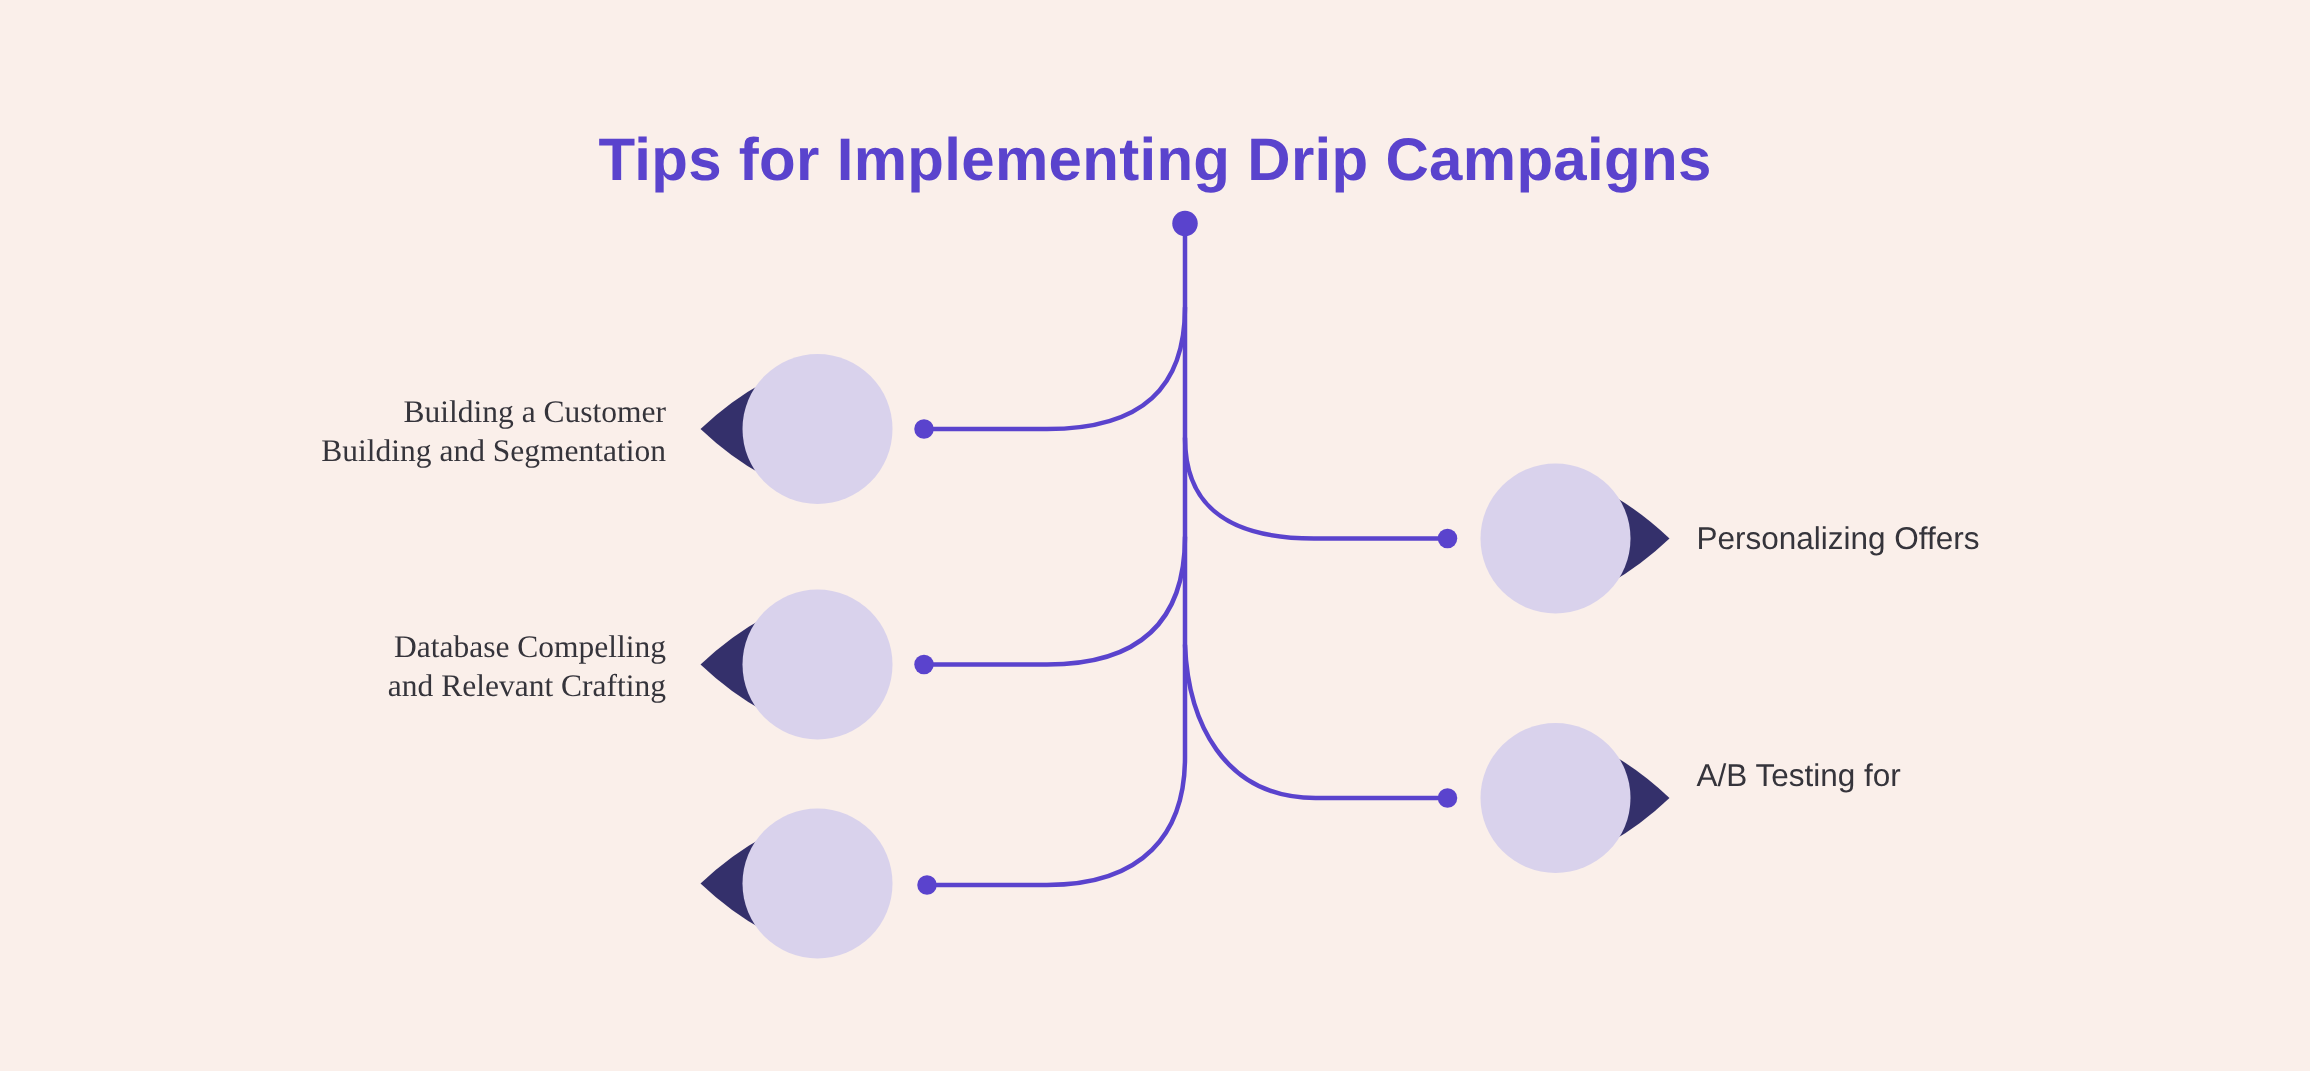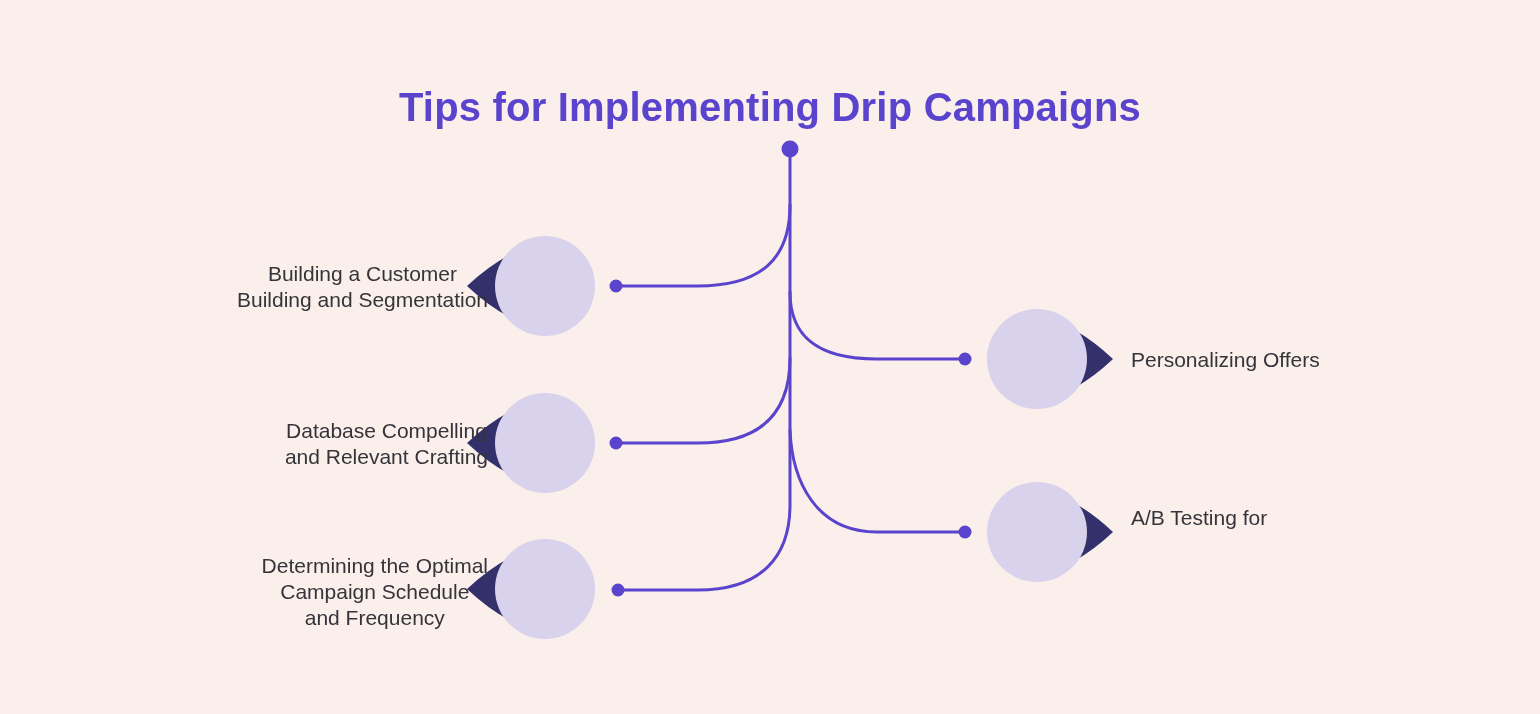--- a/index.html
+++ b/index.html
@@ -50,21 +50,21 @@
   svg.tree path.arrowhead { fill: var(--arrow); }
   .label {
     position: absolute;
     transform: translateY(-50%);
     font-size: 21px;
     line-height: 26px;
     font-weight: 500;
     color: var(--text);
     white-space: nowrap;
   }
-  .label.left-side { right: 1052px; text-align: center; }
+  .label.left-side { right: 1096px; text-align: right; font-family: Liberation Serif, serif; }
   .label.right-side { left: 1131px; text-align: right; }
   .label span { display: block; }
 </style>
 </head>
 <body>
 
 <div class="canvas">
 
   <h1 class="title">Tips for Implementing Drip Campaigns</h1>
 
@@ -111,25 +111,20 @@
   </svg>
 
   <div class="label left-side" style="top:287px">
     <span>Building a Customer</span>
     <span>Building and Segmentation</span>
   </div>
   <div class="label left-side" style="top:444px">
     <span>Database Compelling</span>
     <span>and Relevant Crafting</span>
   </div>
-  <div class="label left-side" style="top:592px">
-    <span>Determining the Optimal</span>
-    <span>Campaign Schedule</span>
-    <span>and Frequency</span>
-  </div>
 
   <div class="label right-side" style="top:360px">
     <span>Personalizing Offers</span>
   </div>
   <div class="label right-side" style="top:518px">
     <span>A/B Testing for</span>
   </div>
 
 </div>
 

